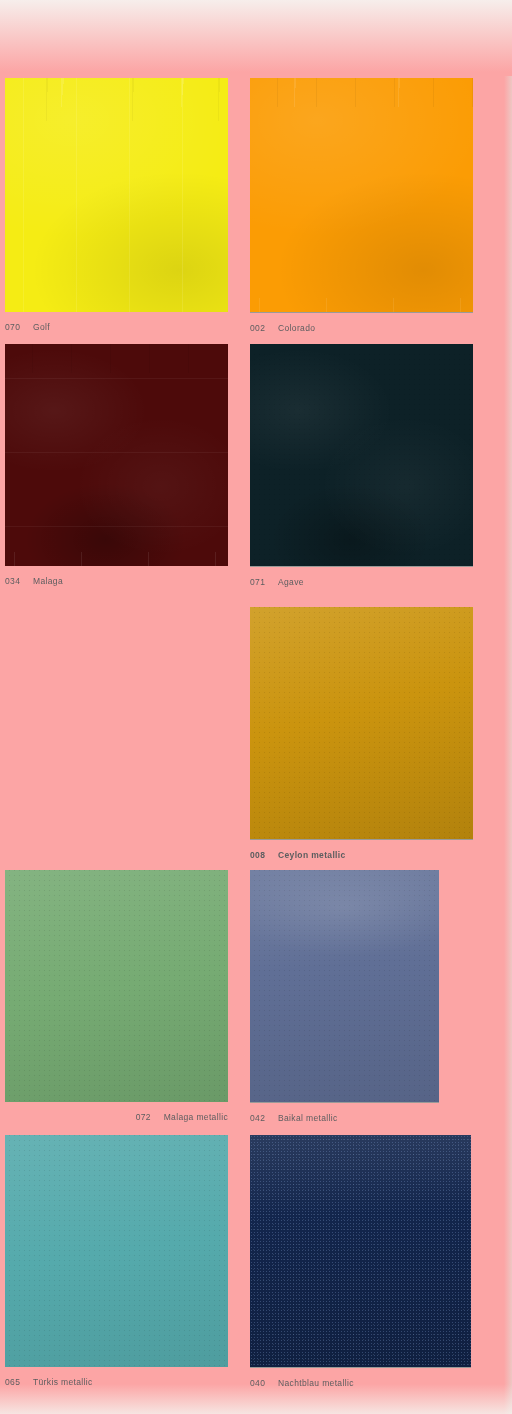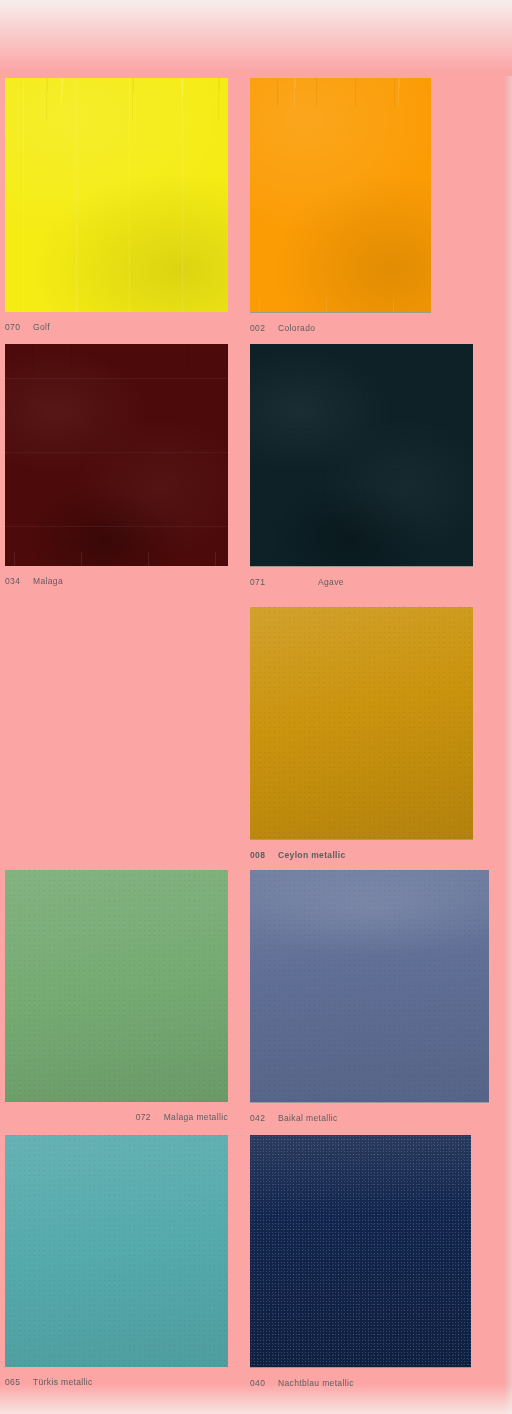--- a/index.html
+++ b/index.html
@@ -130,21 +130,21 @@
       <div class="tex tex-sheen"></div>
       <div class="tex tex-streak"></div>
       <div class="tex" style="background:linear-gradient(95deg, rgba(255,255,255,0.12) 0 3px, rgba(255,255,255,0) 3px 100%);background-size:120px 100%;background-position:56px 0;"></div>
     </div>
     <div class="swatch-caption" style="color: rgb(92, 93, 95);">
       <span class="swatch-code">070</span>
       <span class="swatch-name">Golf</span>
     </div>
   </div>
 
-  <div class="swatch-cell" style="left:250px;top:78px;width:181px;">
+  <div class="swatch-cell" style="left:250px;top:78px;width:223px;">
     <div class="swatch-chip" style="height:234px;background:#fb9c04;">
       <div class="tex tex-sheen"></div>
       <div class="tex tex-streak2"></div>
       <div class="tex" style="background:linear-gradient(93deg, rgba(255,255,255,0.10) 0 2px, rgba(255,255,255,0) 2px 100%);background-size:104px 100%;background-position:44px 0;"></div>
     </div>
     <div class="swatch-rule" style="background: rgb(154, 154, 152);"></div>
     <div class="swatch-caption" style="color: rgb(92, 93, 95);">
       <span class="swatch-code">002</span>
       <span class="swatch-name">Colorado</span>
     </div>
@@ -161,21 +161,21 @@
       <span class="swatch-name">Malaga</span>
     </div>
   </div>
 
   <div class="swatch-cell" style="left:250px;top:344px;width:223px;">
     <div class="swatch-chip" style="height:222px;background:#0d2127;">
       <div class="tex tex-mottle"></div>
       <div class="tex tex-flake"></div>
     </div>
     <div class="swatch-rule" style="background: rgb(154, 154, 152);"></div>
-    <div class="swatch-caption" style="color: rgb(92, 93, 95); gap: 40px;">
+    <div class="swatch-caption" style="color: rgb(92, 93, 95);">
       <span class="swatch-code">071</span>
       <span class="swatch-name">Agave</span>
     </div>
   </div>
 
 
   <div class="swatch-cell" style="left:250px;top:607px;width:223px;">
     <div class="swatch-chip" style="height:232px;background:#cb940e;">
       <div class="tex" style="background:linear-gradient(165deg, rgba(255,255,255,0.13), rgba(255,255,255,0) 45%, rgba(0,0,0,0.12) 100%);"></div>
       <div class="tex tex-flake"></div>
@@ -191,21 +191,21 @@
     <div class="swatch-chip" style="height:232px;background:#76ab73;">
       <div class="tex" style="background:linear-gradient(170deg, rgba(255,255,255,0.10), rgba(255,255,255,0) 50%, rgba(0,0,0,0.10) 100%);"></div>
       <div class="tex tex-flake"></div>
     </div>
     <div class="swatch-caption" style="color: rgb(92, 93, 95); justify-content: flex-end;">
       <span class="swatch-code">072</span>
       <span class="swatch-name">Malaga metallic</span>
     </div>
   </div>
 
-  <div class="swatch-cell" style="left:250px;top:870px;width:239px;">
+  <div class="swatch-cell" style="left:250px;top:870px;width:189px;">
     <div class="swatch-chip" style="height:232px;background:#606f96;">
       <div class="tex" style="background:linear-gradient(175deg, rgba(255,255,255,0.13), rgba(255,255,255,0) 42%, rgba(0,0,0,0.10) 100%);"></div>
       <div class="tex tex-flake"></div>
       <div class="tex" style="background:radial-gradient(90% 30% at 50% 16%, rgba(255,255,255,0.10), rgba(255,255,255,0) 70%);"></div>
     </div>
     <div class="swatch-rule" style="background: rgb(154, 154, 152);"></div>
     <div class="swatch-caption" style="color: rgb(92, 93, 95);">
       <span class="swatch-code">042</span>
       <span class="swatch-name">Baikal metallic</span>
     </div>

